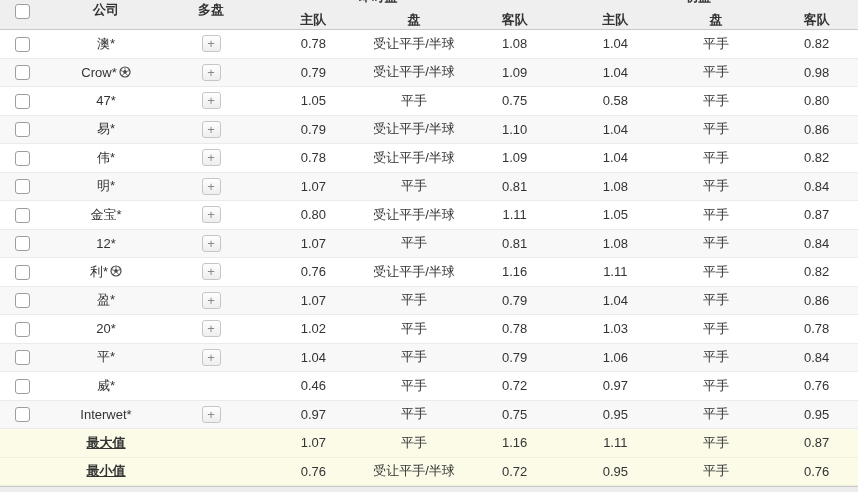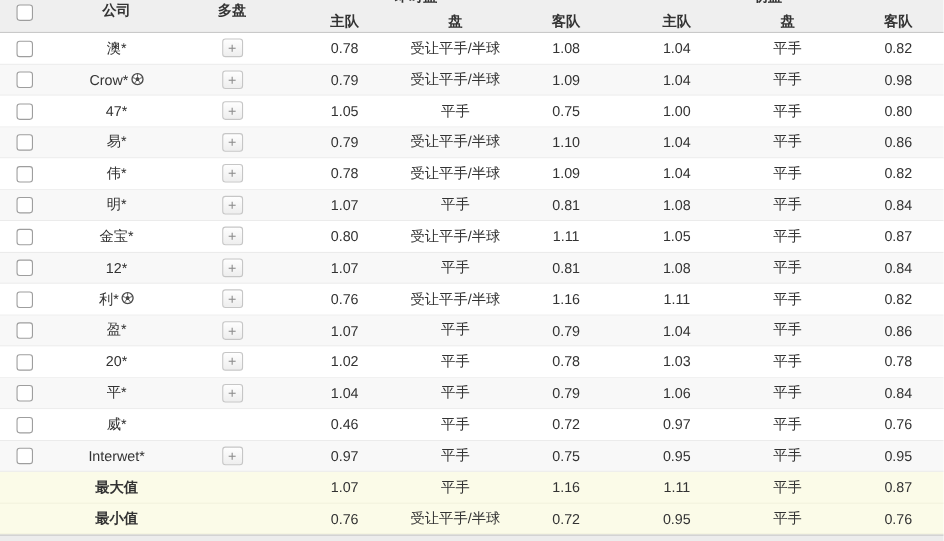--- a/index.html
+++ b/index.html
@@ -44,21 +44,21 @@
     background:linear-gradient(#fefefe,#eeeeee);
     color:#8a8a8a;font-size:13px;line-height:1;cursor:pointer;
   }
   .company{white-space:nowrap;}
   .ball{vertical-align:-1px;margin-left:2px;}
   .frow{
     height:28.5px;box-sizing:border-box;
     background:var(--footer_bg,#fbfbe8);
     border-bottom:1px solid #f0f0da;
   }
-  .flabel{font-weight:bold;}
+  .flabel{font-weight:bold;text-decoration:underline;}
   .bottom-strip{
     height:6px;background:var(--strip_bg,#ececec);
     border-top:1px solid #c9c9c9;box-sizing:border-box;
   }
 </style>
 </head>
 <body>
 
 <div class="wrap">
 
@@ -121,21 +121,21 @@
         <div><span>平手</span></div>
         <div><span>0.98</span></div>
       </div>
       <div class="row grid">
         <div><span class="cb"></span></div>
         <div><span class="company">47*</span></div>
         <div><span class="plus">+</span></div>
         <div><span>1.05</span></div>
         <div><span>平手</span></div>
         <div><span>0.75</span></div>
-        <div><span>1.00</span></div>
+        <div><span>0.58</span></div>
         <div><span>平手</span></div>
         <div><span>0.80</span></div>
       </div>
       <div class="row grid alt">
         <div><span class="cb"></span></div>
         <div><span class="company">易*</span></div>
         <div><span class="plus">+</span></div>
         <div><span>0.79</span></div>
         <div><span>受让平手/半球</span></div>
         <div><span>1.10</span></div>

